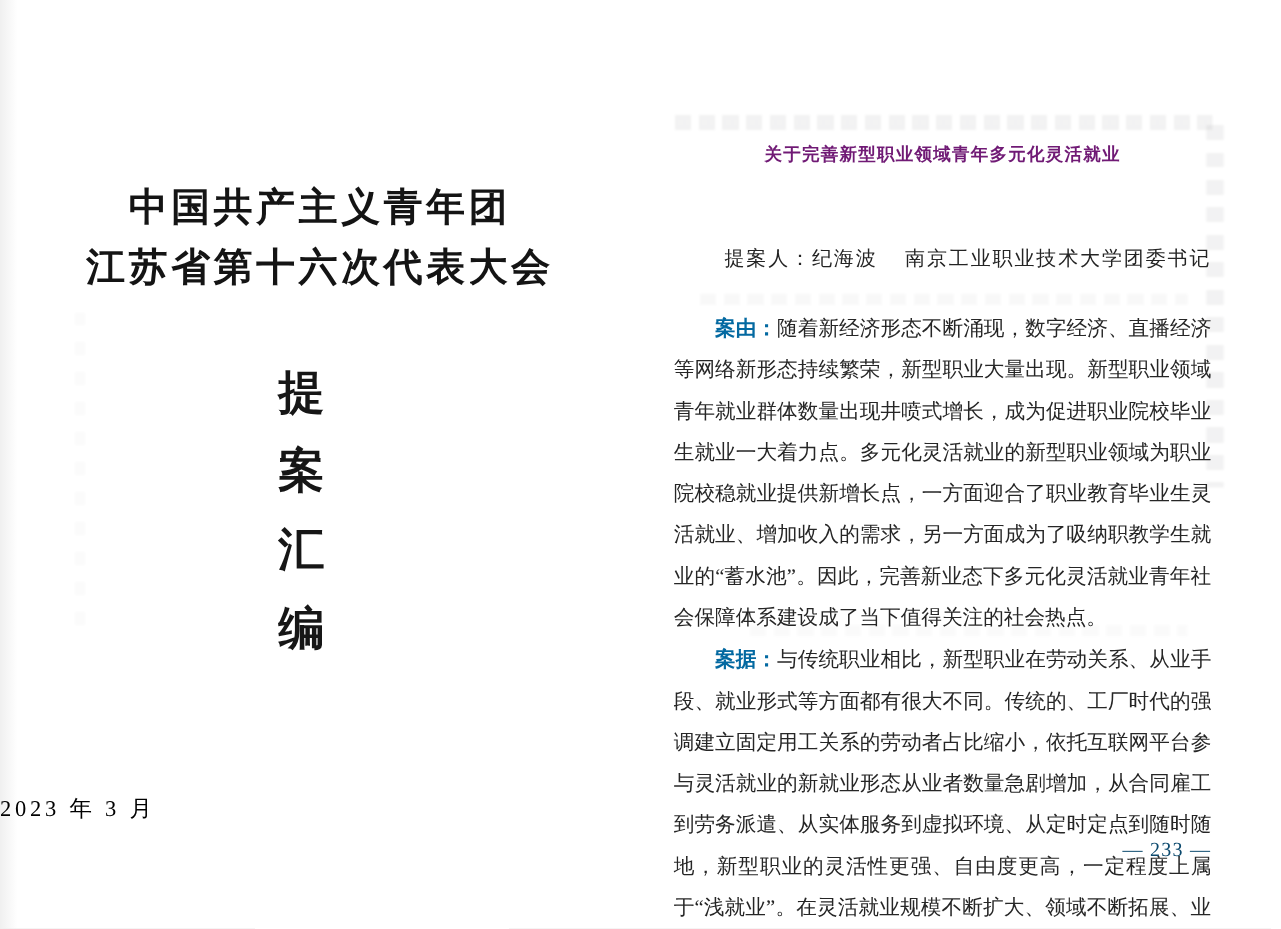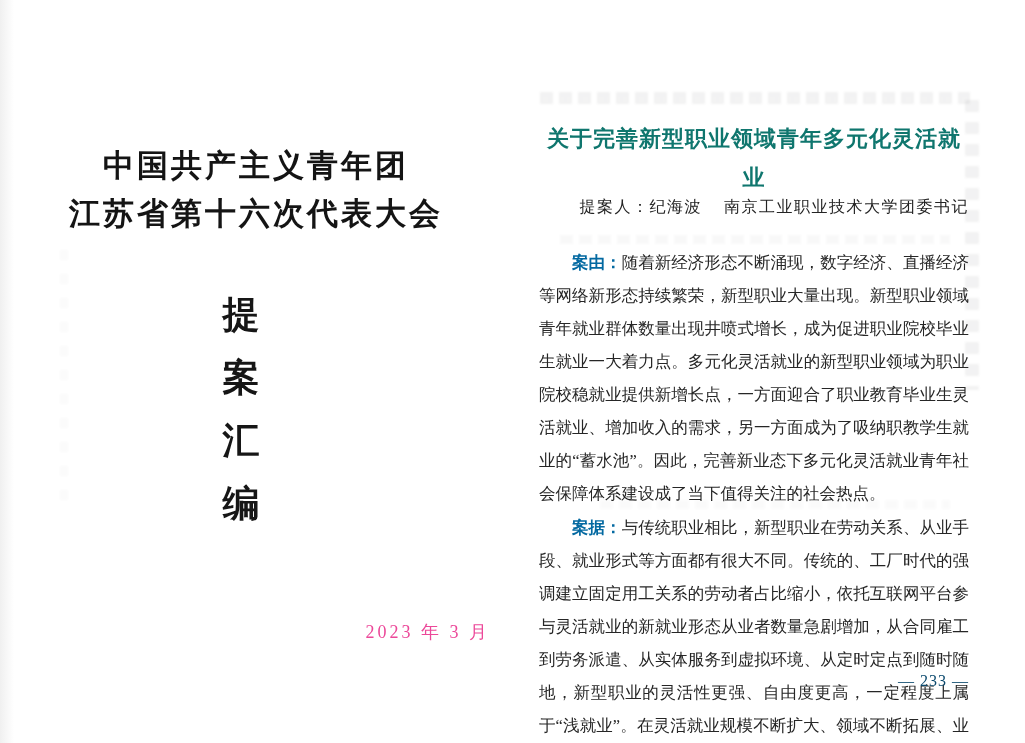--- a/index.html
+++ b/index.html
@@ -28,30 +28,30 @@
     letter-spacing:3px;line-height:48px;color:#141414;
   }
   .vertical-title{
     position:absolute;left:0;top:283px;width:482px;text-align:center;
   }
   .vchar{
     font-size:37px;font-weight:bold;color:#161616;
     line-height:63px;height:63px;letter-spacing:0;
   }
   .lp-date{
-    position:absolute;left:0;top:620px;width:490px;text-align:right;
-    font-size:18px;letter-spacing:3px;color:#ec4899;
+    position:absolute;left:0;top:635px;width:490px;text-align:left;
+    font-size:18px;letter-spacing:3px;color:#000000;
   }
 
   
   .rp-inner{position:absolute;left:27px;top:0;width:430px;}
   .rp-title{
-    position:absolute;top:119px;left:0;width:430px;text-align:center;
-    font-weight:bold;font-size:22px;line-height:39px;
-    letter-spacing:1px;color:#0f766e;
+    position:absolute;top:105px;left:0;width:430px;text-align:center;
+    font-weight:bold;font-size:14px;line-height:39px;
+    letter-spacing:1px;color:#701a75;
   }
   .rp-proposer{
     position:absolute;top:197px;left:0;width:430px;text-align:right;
     font-size:16px;letter-spacing:1.5px;color:#242424;
     white-space:nowrap;
   }
   .rp-proposer .gap{display:inline-block;width:22px;}
   .rp-body{
     position:absolute;top:246px;left:0;width:430px;
     font-size:16.5px;line-height:33px;text-align:justify;

